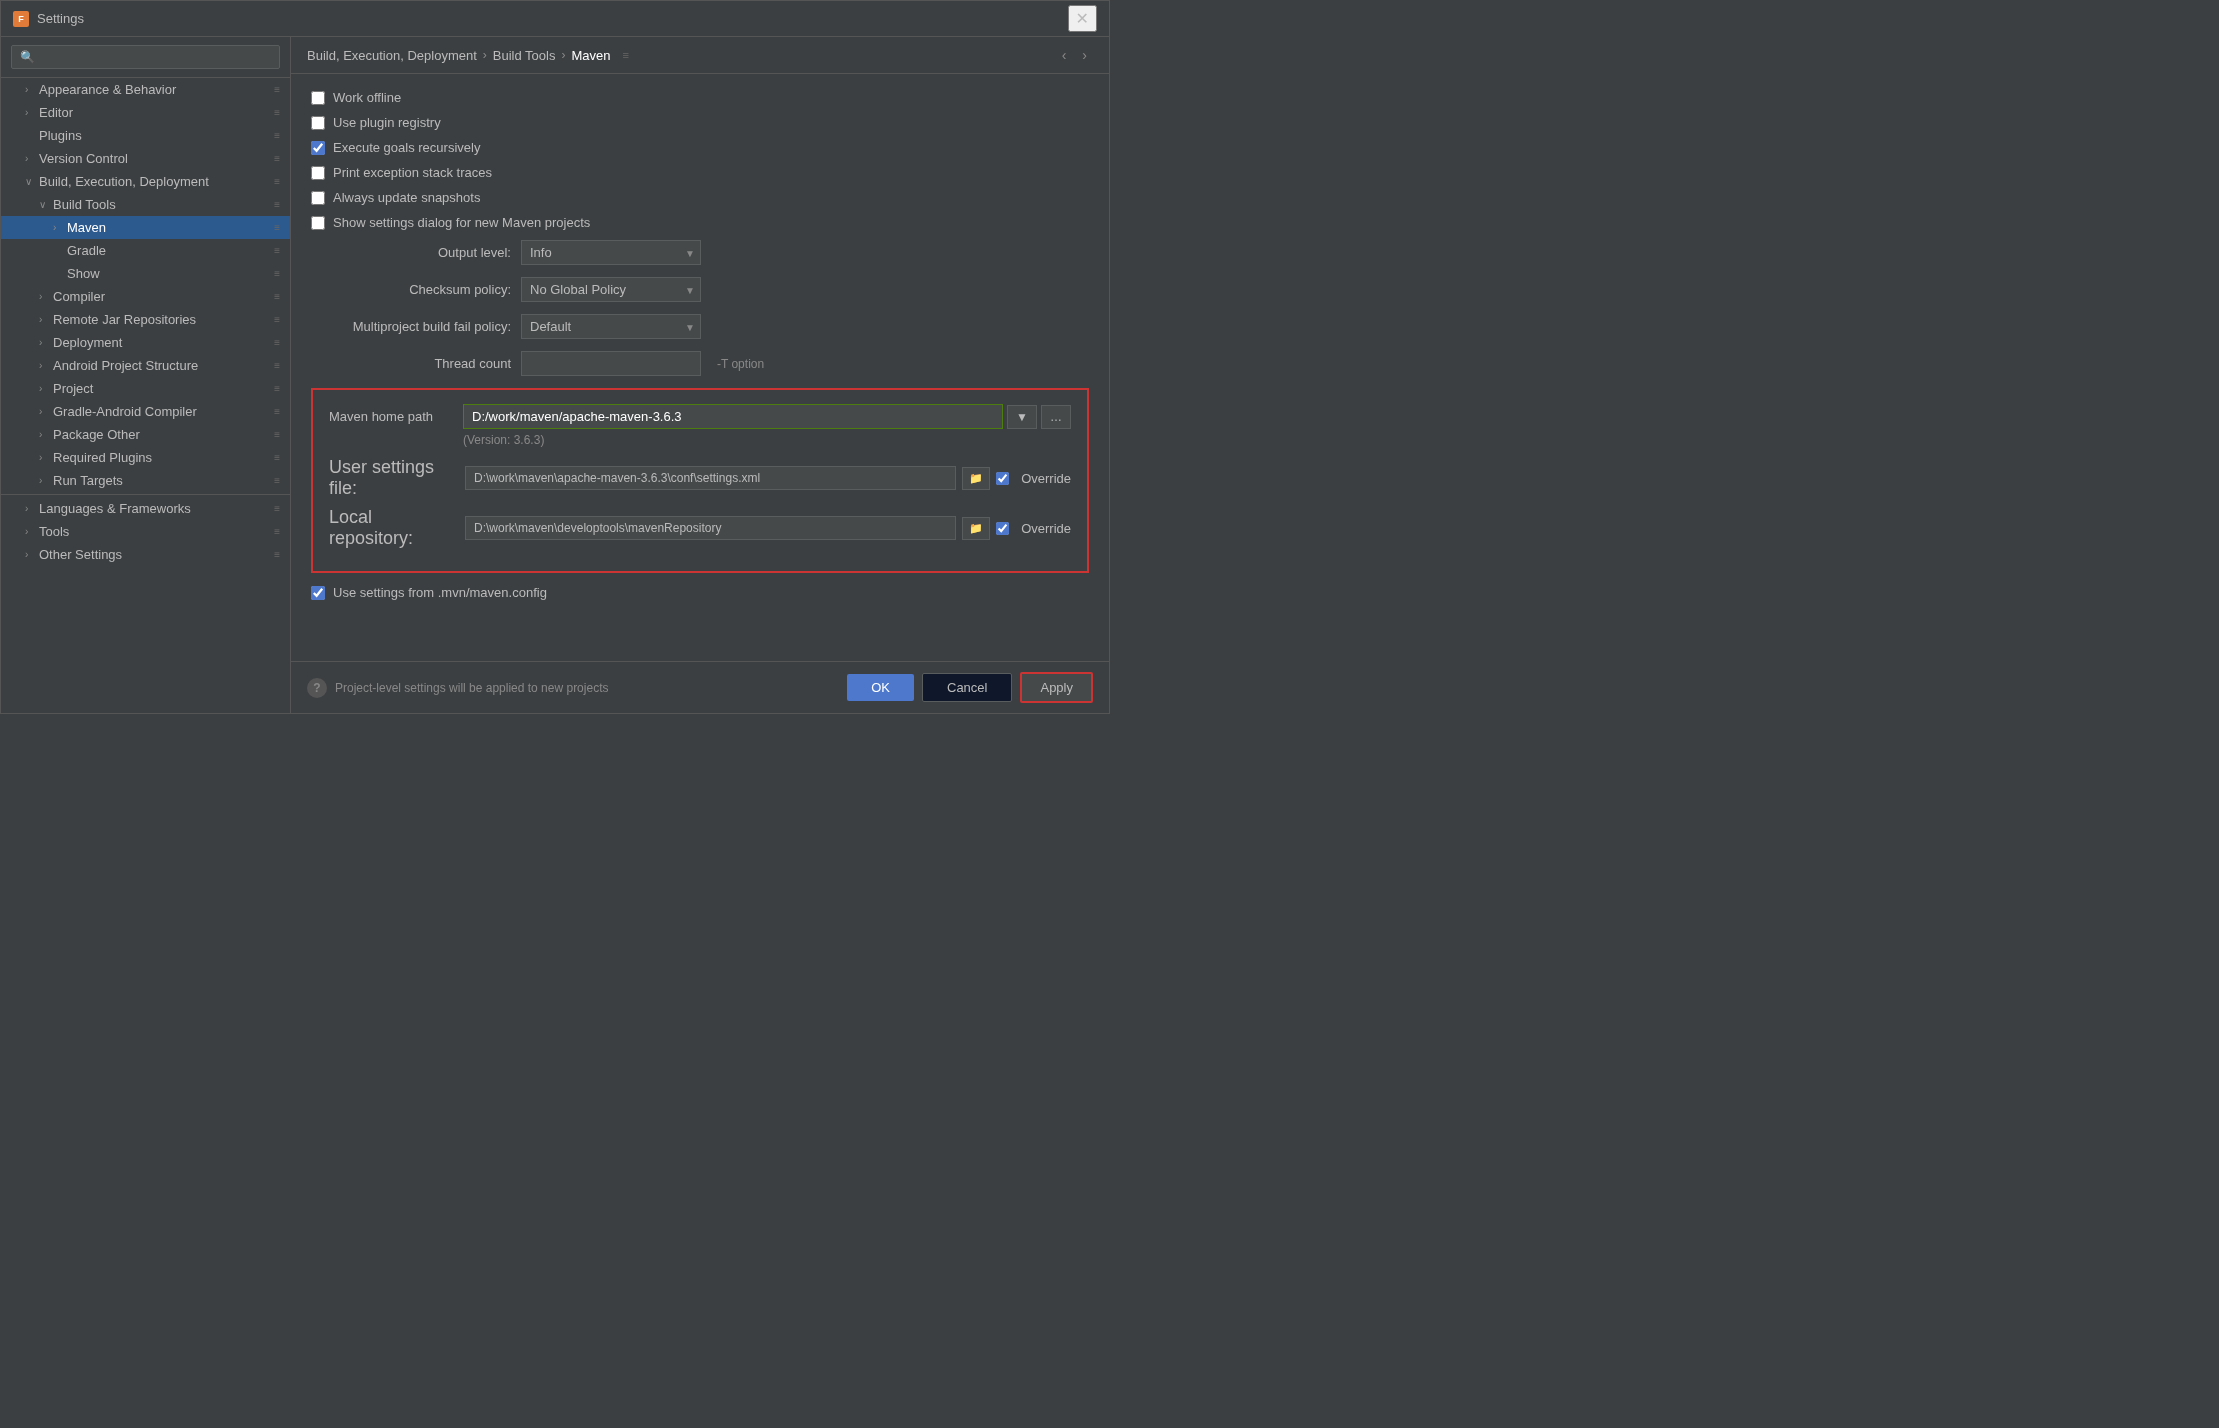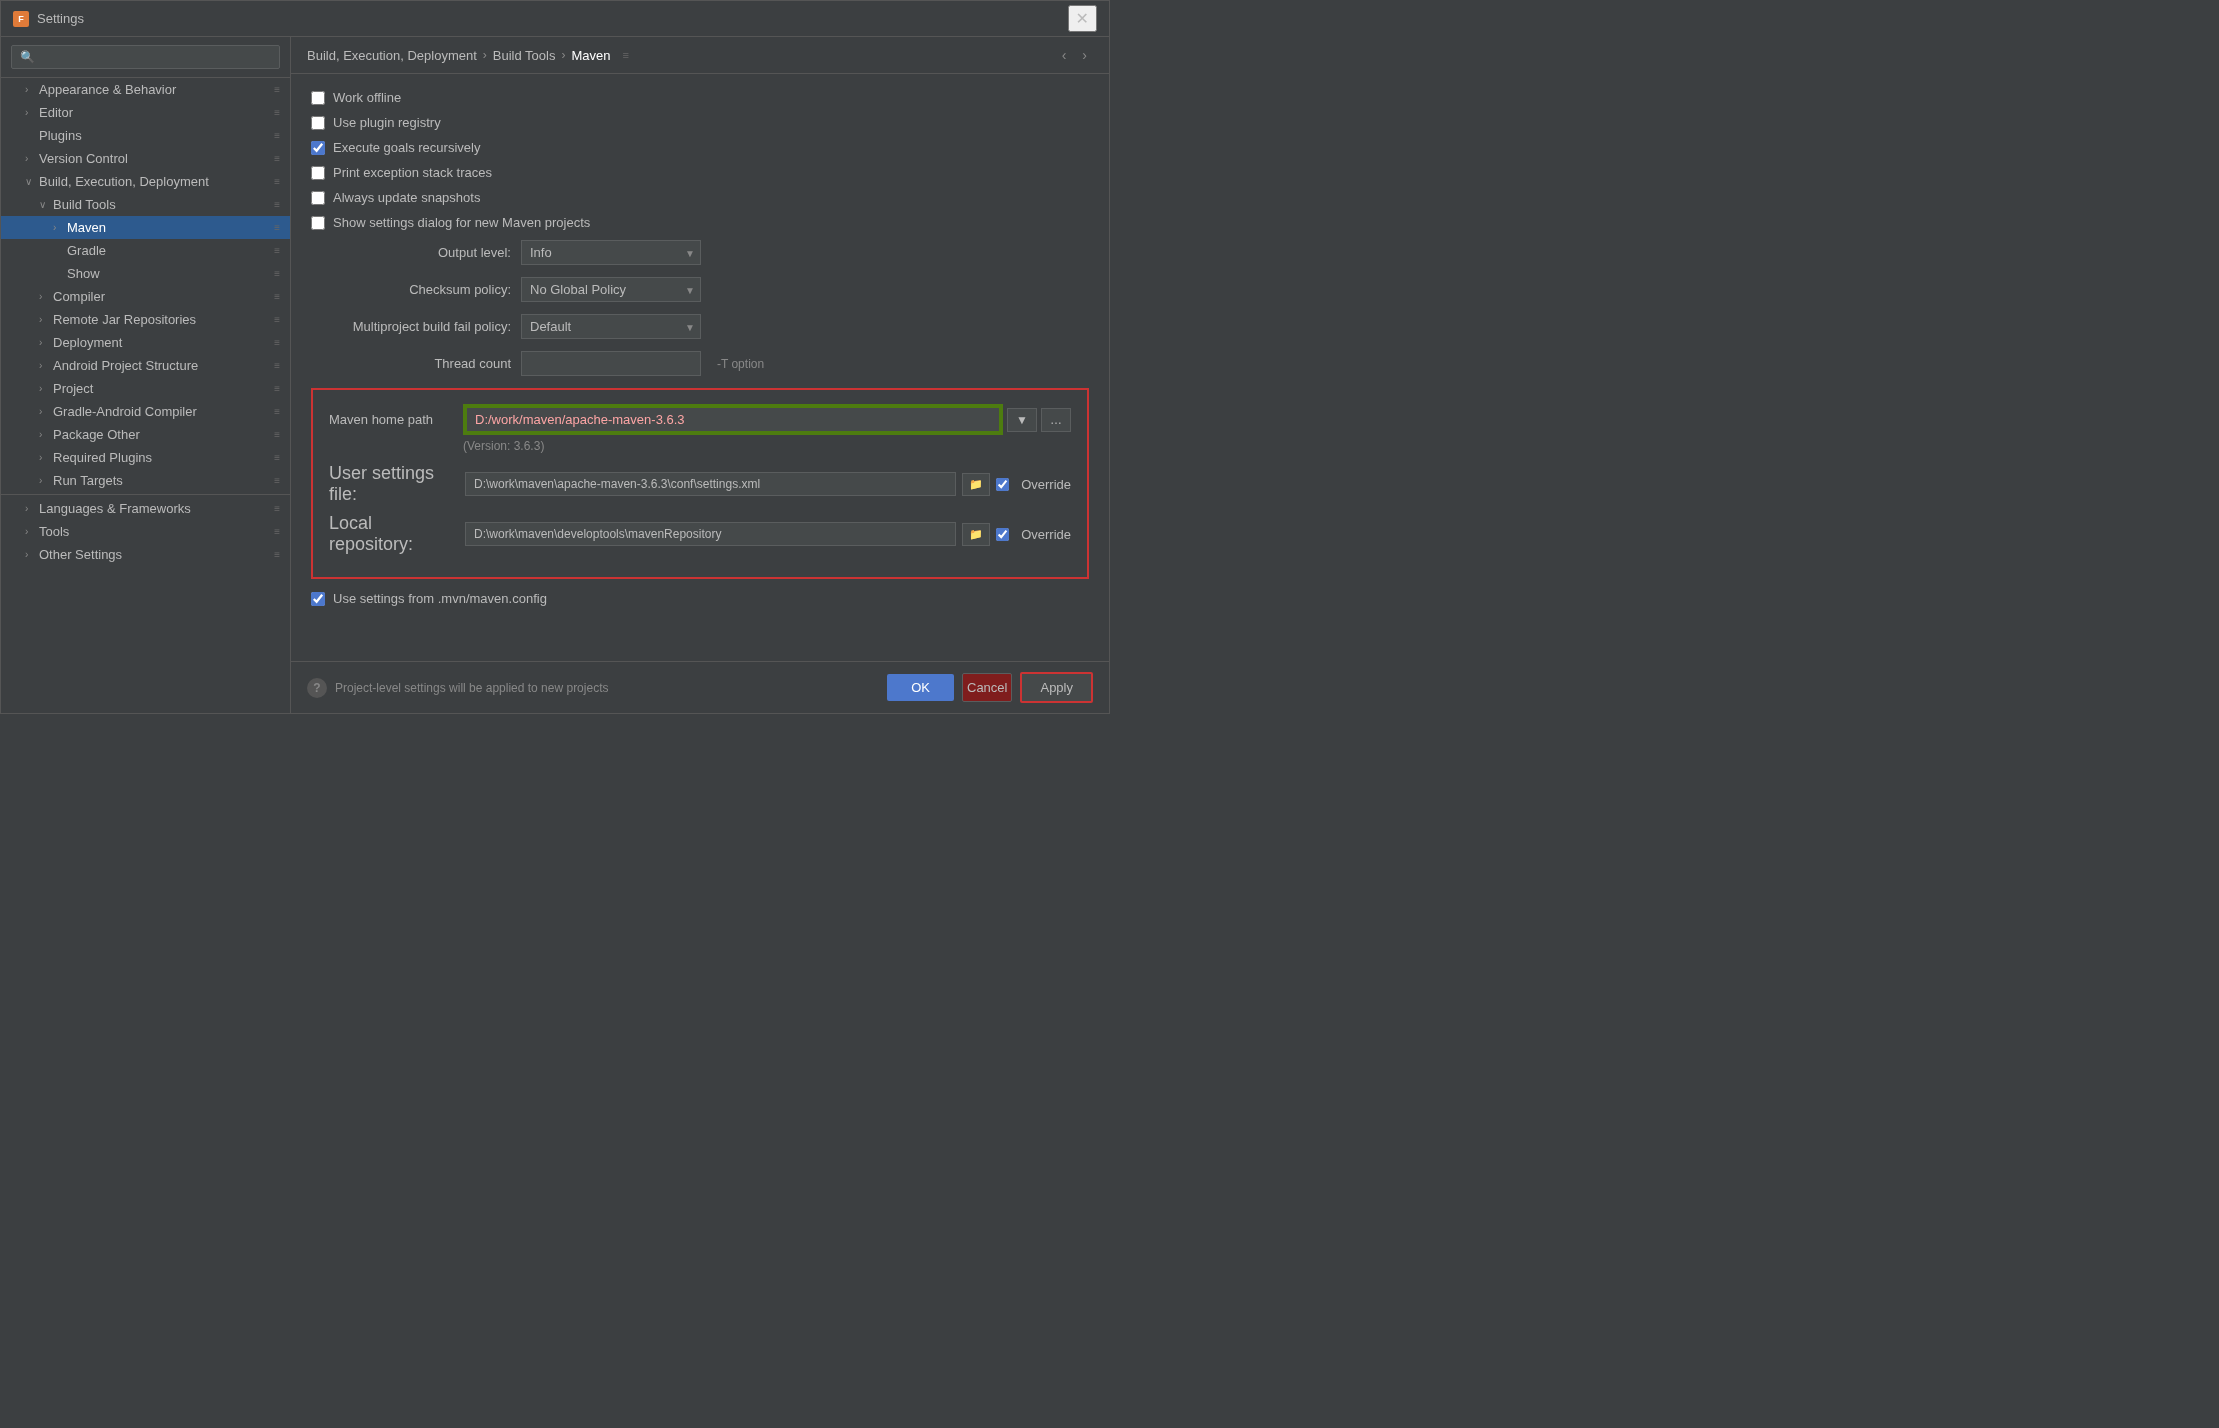--- a/index.html
+++ b/index.html
@@ -234,22 +234,22 @@
     }
     .maven-path-label {
       width: 130px;
       font-size: 13px;
       color: #bbbbbb;
       flex-shrink: 0;
     }
     .maven-path-input {
       flex: 1;
       background: #45494a;
-      border: 4px solid #4d7c0f;
-      color: #fca5a5;
+      border: 1px solid #4d7c0f;
+      color: #ffffff;
       padding: 4px 8px;
       font-size: 13px;
       outline: none;
     }
     .maven-path-btn {
       background: #45494a;
       border: 1px solid #5a5d5e;
       color: #bbbbbb;
       padding: 4px 8px;
       cursor: pointer;
@@ -340,24 +340,24 @@
     .btn-ok {
       background: #4d78cc;
       border: none;
       color: white;
       padding: 6px 24px;
       font-size: 13px;
       cursor: pointer;
       border-radius: 2px;
     }
     .btn-cancel {
-      background: #7f1d1d;
+      background: #0f172a;
       border: 1px solid #5a5d5e;
       color: #bbbbbb;
-      padding: 6px 4px;
+      padding: 6px 24px;
       font-size: 13px;
       cursor: pointer;
       border-radius: 2px;
     }
     .btn-apply {
       background: #45494a;
       border: 2px solid #cc3333;
       color: #bbbbbb;
       padding: 6px 18px;
       font-size: 13px;

